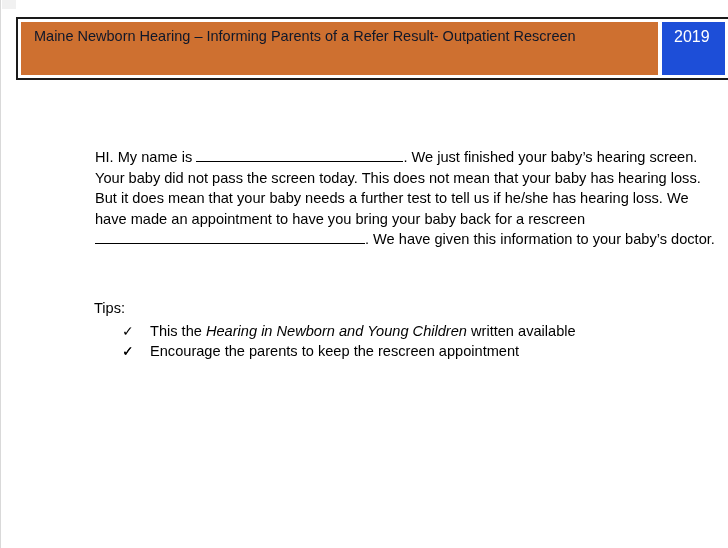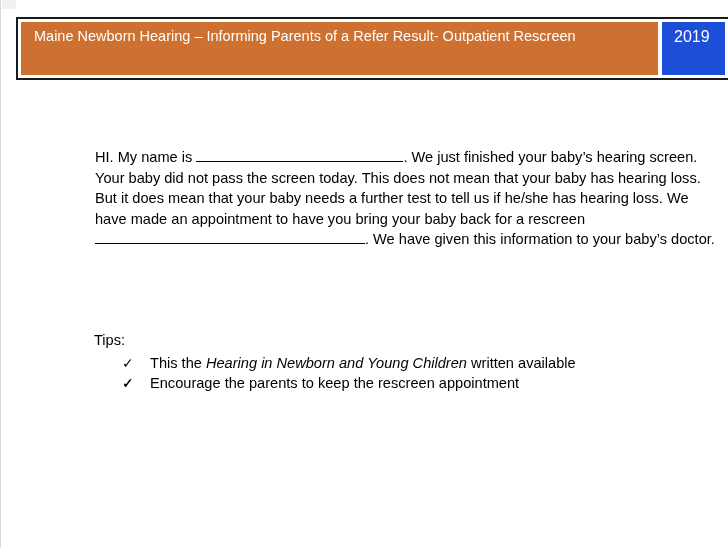--- a/index.html
+++ b/index.html
@@ -45,21 +45,21 @@
     border-right: none;
     background: #ffffff;
     box-sizing: border-box;
     padding: 3px;
     display: flex;
     align-items: stretch;
   }
   .title-bar {
     flex: 0 0 637px;
     background: #ce7030;
-    color: #ffffff;
+    color: #0f172a;
     font-size: 14.5px;
     line-height: 1.15;
     padding: 6px 0 0 13px;
     box-sizing: border-box;
     white-space: nowrap;
     overflow: hidden;
   }
   .title-year {
     flex: 1 1 auto;
     margin-left: 4px;
@@ -93,21 +93,20 @@
   }
   .blank-short { width: 207px; }
   .blank-long  { width: 270px; }
 
   
   .tips-block {
     position: absolute;
     left: 94px;
     top: 298px;
     width: 622px;
-    margin-top: 32px;
   }
   .tips-heading {
     font-size: 14.6px;
     line-height: 20.6px;
     margin: 0 0 2px 0;
   }
   .tips-list {
     list-style: none;
     margin: 0;
     padding: 0;

